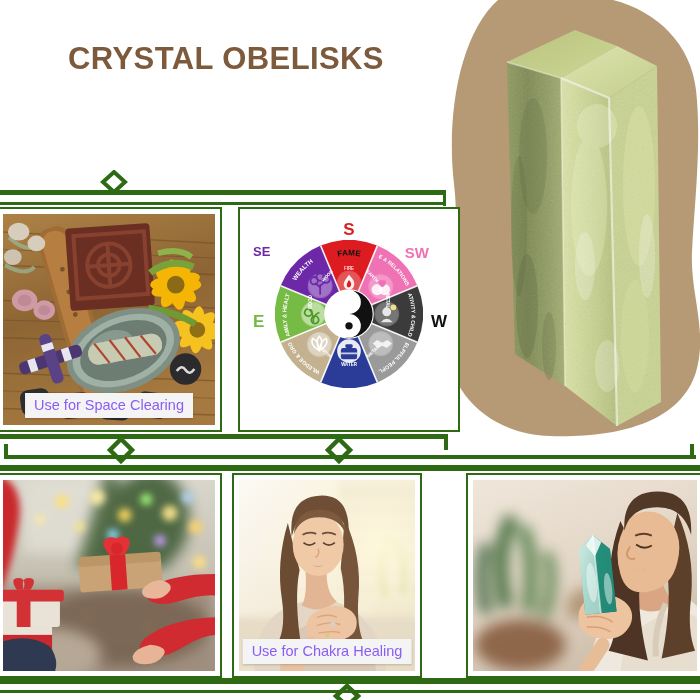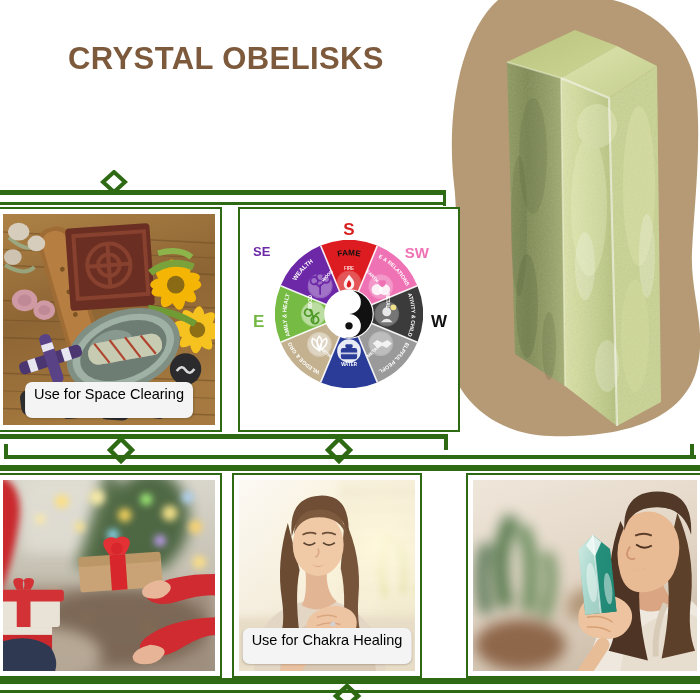--- a/index.html
+++ b/index.html
@@ -44,23 +44,23 @@
     box-sizing:border-box;
     overflow:hidden;
   }
   .panel .inner{
     position:absolute;left:5px;top:5px;right:5px;bottom:5px;
     overflow:hidden;background:#fff;
   }
   .photo{position:absolute;left:0;top:0;width:100%;height:100%;overflow:hidden;}
   .caption{
     position:absolute;left:6px;bottom:7px;
-    background:#f4f4f4;border-radius:7px;
-    padding:4px 9px 16px 9px;
-    font-size:14.5px;color:#000000;
+    background:#f4f4f4;border-radius:0;
+    padding:4px 9px 5px 9px;
+    font-size:14.5px;color:#8b5cf6;
     white-space:nowrap;
     box-shadow:0 1px 2px rgba(0,0,0,.18);
     z-index:9;
   }
   .caption.c-center{left:50%;transform:translateX(-50%);}
 
   
   .wheel{position:absolute;left:50%;top:26px;transform:translateX(-50%);width:148px;height:148px;}
   .dirlbl{position:absolute;font-weight:bold;font-size:13.5px;z-index:8;}
 

